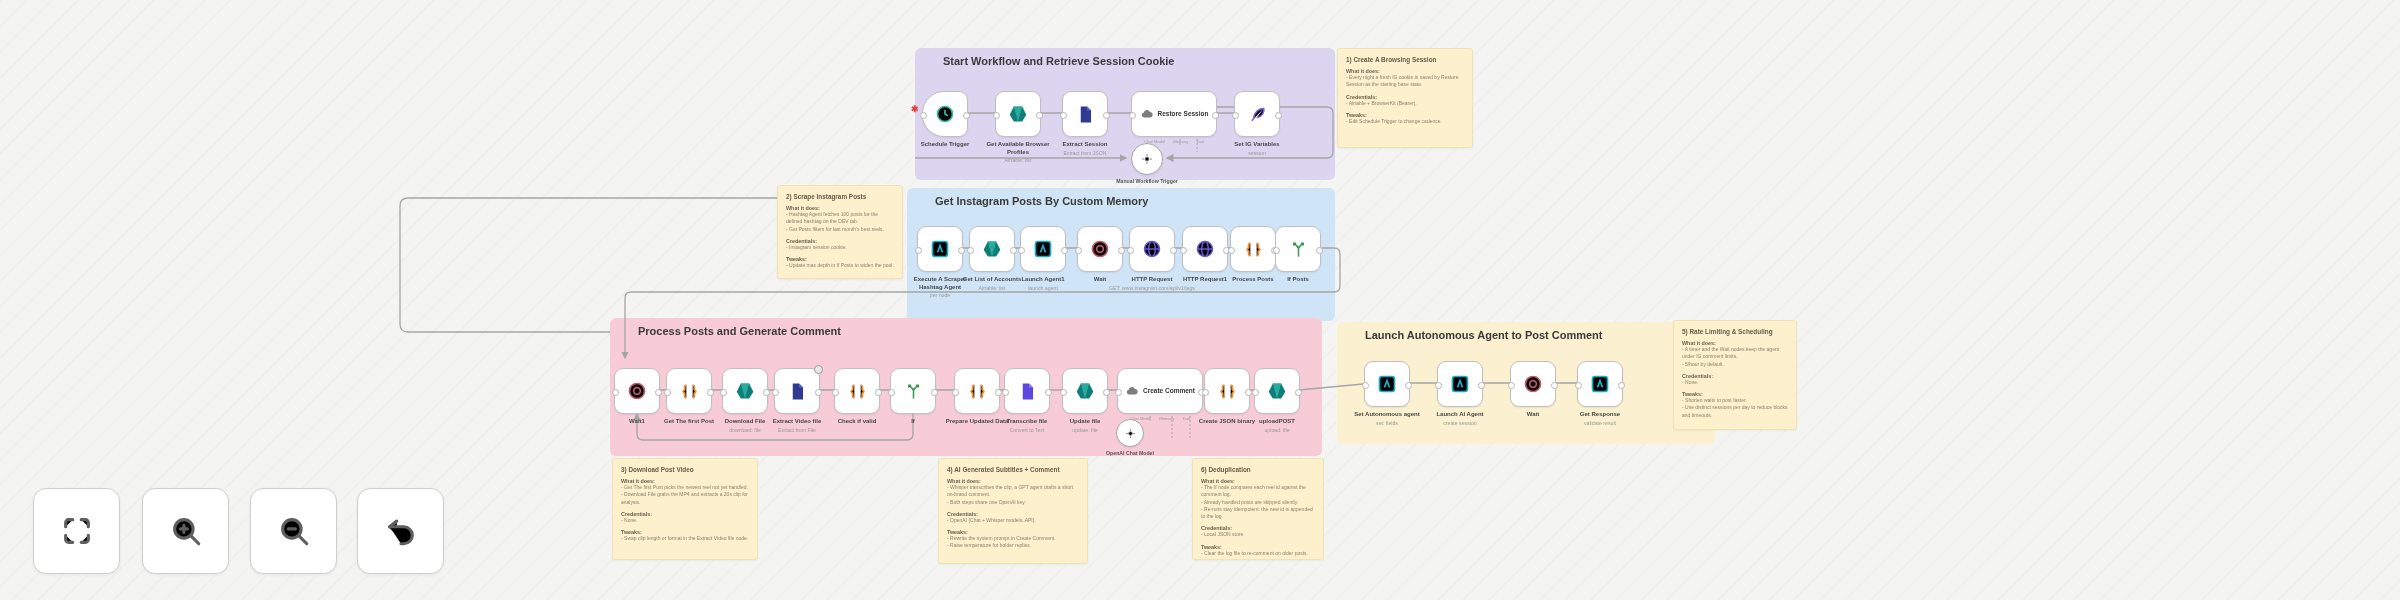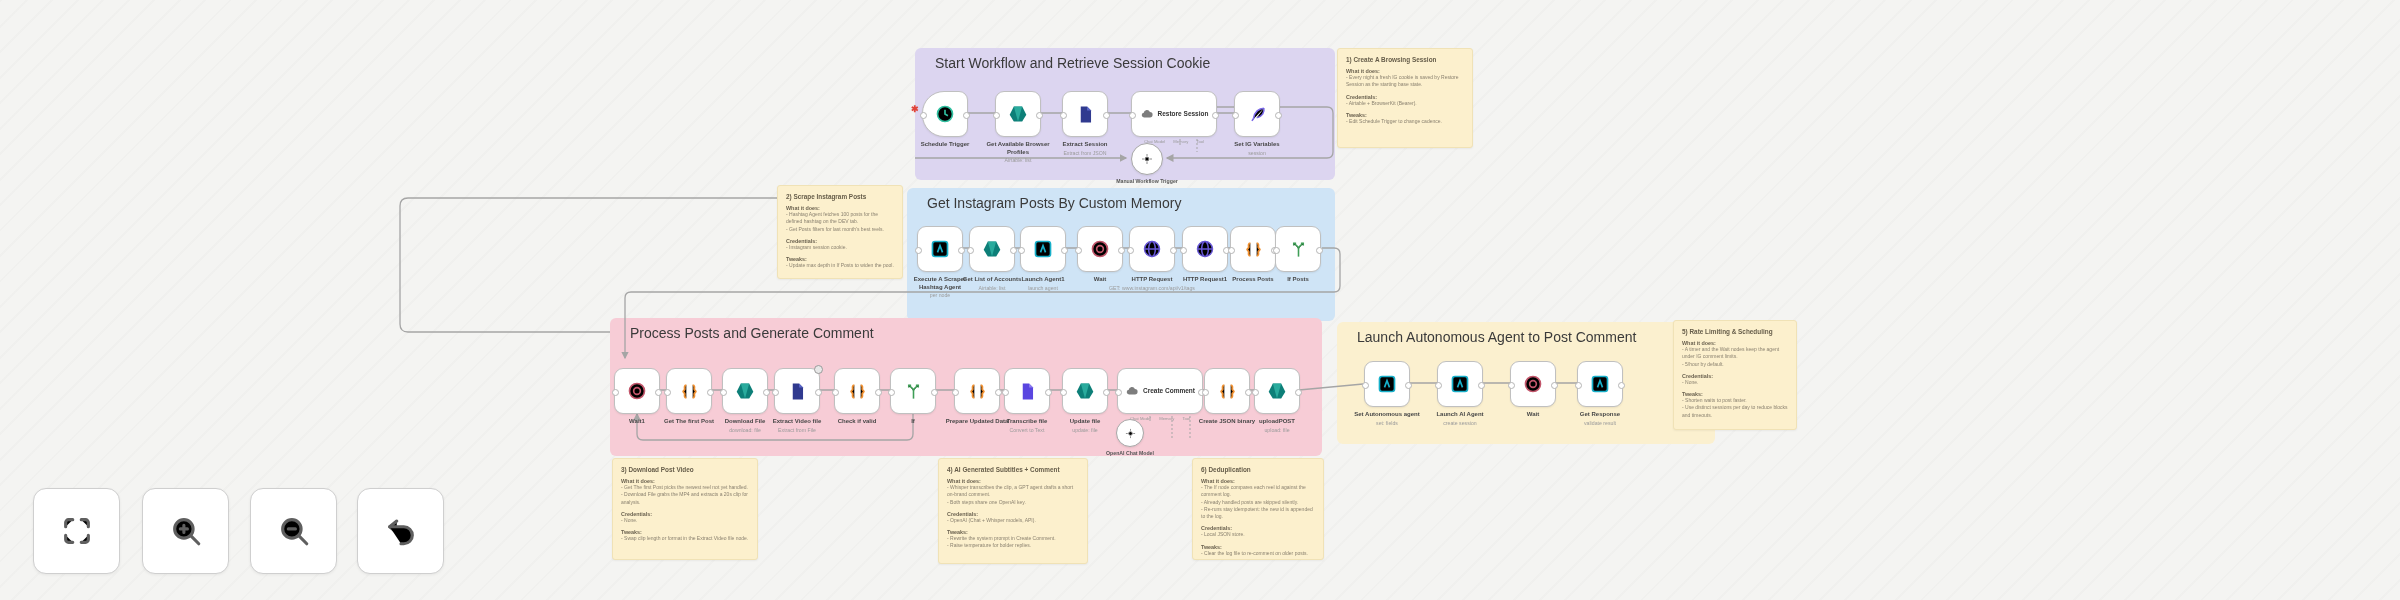--- a/index.html
+++ b/index.html
@@ -1,21 +1,21 @@
 <!DOCTYPE html>
 <html><head>
 <meta charset="utf-8">
 <style>
   html,body{margin:0;padding:0;}
   body{width:2400px;height:600px;font-family:"Liberation Sans",sans-serif;}
   .canvas{position:relative;width:2400px;height:600px;overflow:hidden;
     background:#f4f4f2;
     background-image:repeating-linear-gradient(135deg,rgba(0,0,0,0.014) 0 2px,transparent 2px 18px);}
   .section{position:absolute;border-radius:6px;}
-  .section-title{position:absolute;left:20px;top:7px;font-size:14px;font-weight:normal;color:#3a3a3a;white-space:nowrap;}
+  .section-title{position:absolute;left:28px;top:7px;font-size:11px;font-weight:bold;color:#3a3a3a;white-space:nowrap;}
   .node{position:absolute;width:70px;display:flex;flex-direction:column;align-items:center;}
   .node.wide{width:96px;}
   .node-box{position:relative;width:44px;height:44px;background:#fff;border:1.4px solid #c0c0c0;
     border-radius:9px;display:flex;align-items:center;justify-content:center;
     box-shadow:0 1px 2px rgba(0,0,0,.07);}
   .node-box::before,.node-box::after{content:"";position:absolute;top:50%;width:5px;height:5px;margin-top:-2.5px;
     background:#fff;border:1px solid #b5b5b5;border-radius:50%;}
   .node-box::before{left:-3px;} .node-box::after{right:-3px;}
   .node-box.trigger{border-radius:22px 9px 9px 22px;}
   .node-box.wbox{width:76px;gap:4px;padding:0 4px;}

